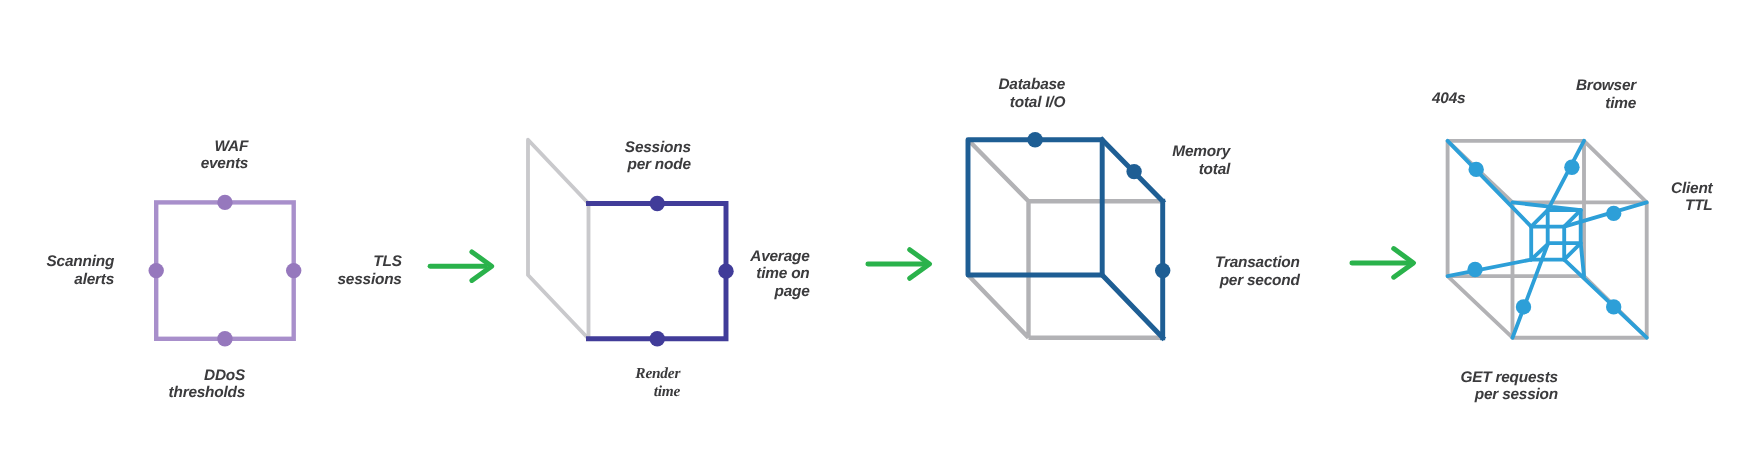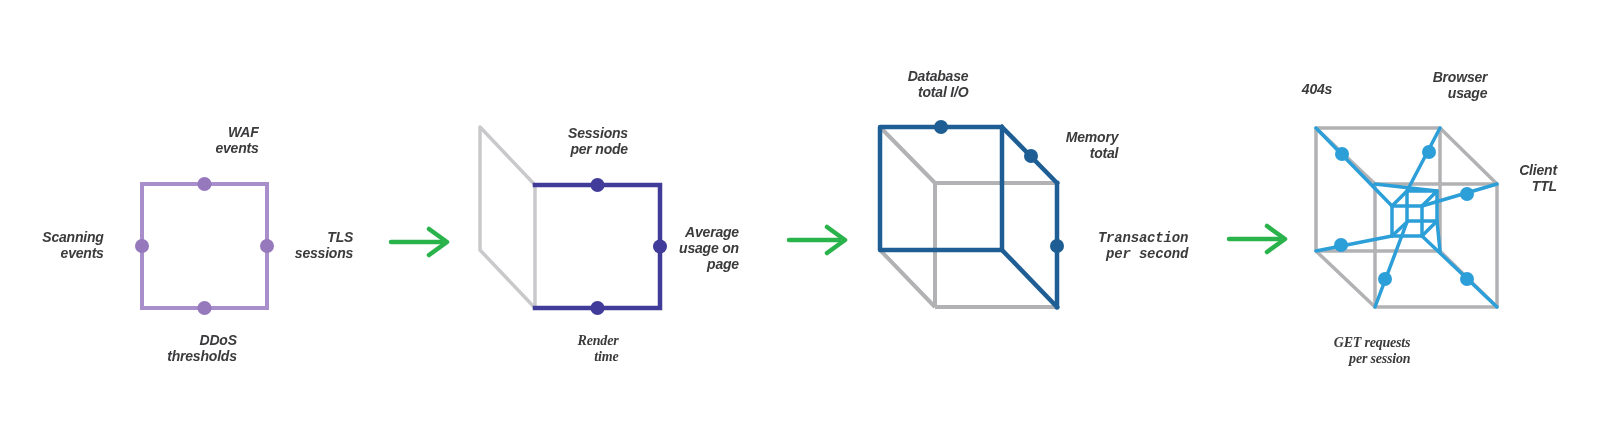--- a/index.html
+++ b/index.html
@@ -96,45 +96,45 @@
       </g>
       <circle class="f-lblue" cx="1342" cy="154" r="7"></circle>
       <circle class="f-lblue" cx="1429" cy="152" r="7"></circle>
       <circle class="f-lblue" cx="1467" cy="194" r="7"></circle>
       <circle class="f-lblue" cx="1341" cy="245" r="7"></circle>
       <circle class="f-lblue" cx="1385" cy="279" r="7"></circle>
       <circle class="f-lblue" cx="1467" cy="279" r="7"></circle>
     </g>
   </svg>
 
-  <div class="lbl" style="left:204px; top:141px;margin-left:33px;">WAF
+  <div class="lbl" style="left:204px; top:141px;">WAF
 events</div>
   <div class="lbl" style="left:73px;  top:246px;">Scanning
-events</div>
-  <div class="lbl" style="left:324px; top:246px;">TLS
+alerts</div>
+  <div class="lbl" style="left:336px; top:246px;">TLS
 sessions</div>
-  <div class="lbl" style="left:202px; top:349px;">DDoS
+  <div class="lbl" style="left:188px; top:349px;">DDoS
 thresholds</div>
 
   <div class="lbl" style="left:598px; top:142px;">Sessions
 per node</div>
   <div class="lbl" style="left:709px; top:249px;">Average
-usage on
+time on
 page</div>
   <div class="lbl" style="left:598px; top:349px;font-family:Liberation Serif, serif;">Render
 time</div>
 
   <div class="lbl" style="left:938px;  top:85px;">Database
 total I/O</div>
   <div class="lbl" style="left:1092px; top:146px;">Memory
 total</div>
-  <div class="lbl" style="left:1143px; top:247px;font-family:Liberation Mono, monospace;">Transaction
+  <div class="lbl" style="left:1143px; top:247px;">Transaction
 per second</div>
 
   <div class="lbl" style="left:1317px; top:90px;">404s</div>
   <div class="lbl" style="left:1460px; top:86px;">Browser
-usage</div>
+time</div>
   <div class="lbl" style="left:1538px; top:179px;">Client
 TTL</div>
-  <div class="lbl" style="left:1372px; top:351px;font-family:Liberation Serif, serif;">GET requests
+  <div class="lbl" style="left:1372px; top:351px;">GET requests
 per session</div>
 
 </div>
 
 </body></html>

